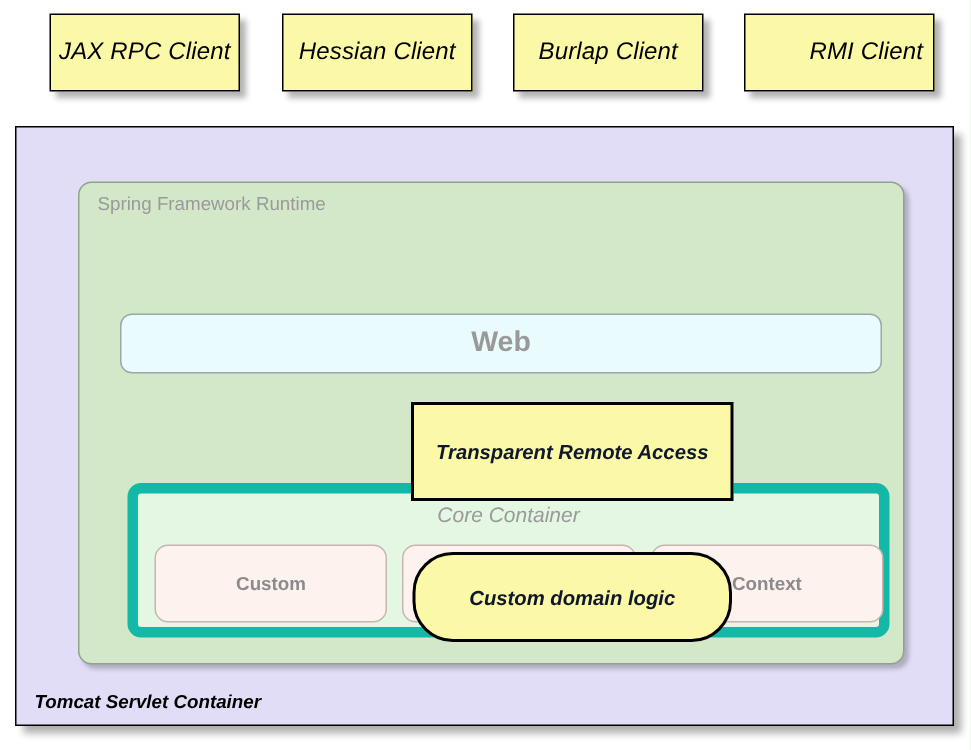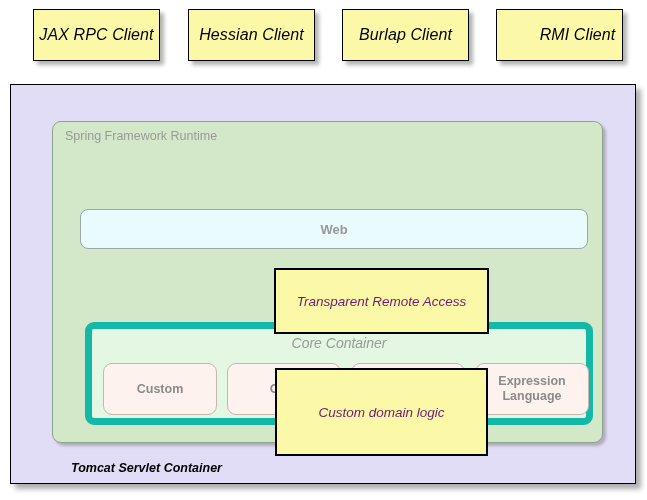--- a/index.html
+++ b/index.html
@@ -61,21 +61,20 @@
   }
   .tomcat-label {
     position: absolute;
     left: 12px;
     bottom: 8px;
     font-size: 12.5px;
     font-weight: bold;
     font-style: italic;
     color: #000000;
     white-space: nowrap;
-    margin-left: 48px;
   }
 
   
   .spring-runtime {
     position: absolute;
     left: 41px;
     top: 36px;
     width: 551px;
     height: 322px;
     background: #d3e8c8;
@@ -102,21 +101,21 @@
     height: 40px;
     background: #e9fbfd;
     border: 1px solid #9aa8a8;
     border-radius: 8px;
     box-sizing: border-box;
     display: flex;
     align-items: center;
     justify-content: center;
   }
   .web-bar .lbl {
-    font-size: 13px;
+    font-size: 19px;
     font-weight: bold;
     color: #999999;
   }
 
   
   .core-container {
     position: absolute;
     left: 32px;
     top: 200px;
     width: 508px;
@@ -169,36 +168,37 @@
     background: #fbf9a8;
     border: 2px solid #000000;
     box-sizing: border-box;
     display: flex;
     align-items: center;
     justify-content: center;
     z-index: 5;
   }
   .overlay-box .lbl {
     font-size: 13.5px;
-    font-weight: normal;
-    font-style: italic;
-    color: #701a75;
+    font-weight: bold;
+    font-style: italic;
+    color: #0f172a;
     white-space: nowrap;
   }
   .remote-access {
     left: 221px;
     top: 146px;
     width: 215px;
     height: 66px;
   }
   .domain-logic {
     left: 222px;
     top: 246px;
     width: 213px;
-    height: 88px;
+    height: 60px;
+    border-radius: 27px;
   }
 </style>
 </head>
 <body>
 
 <div class="client-row">
   <div class="client-box client-1">
     <span class="lbl">JAX RPC Client</span>
   </div>
   <div class="client-box client-3">
@@ -226,23 +226,20 @@
       <div class="core-modules">
         <div class="module-box">
           <span class="lbl">Custom</span>
         </div>
         <div class="module-box">
           <span class="lbl">Core</span>
         </div>
         <div class="module-box">
           <span class="lbl">Context</span>
         </div>
-        <div class="module-box">
-          <span class="lbl">Expression<br>Language</span>
-        </div>
       </div>
     </div>
 
     <div class="overlay-box remote-access">
       <span class="lbl">Transparent Remote Access</span>
     </div>
     <div class="overlay-box domain-logic">
       <span class="lbl">Custom domain logic</span>
     </div>
   </div>

